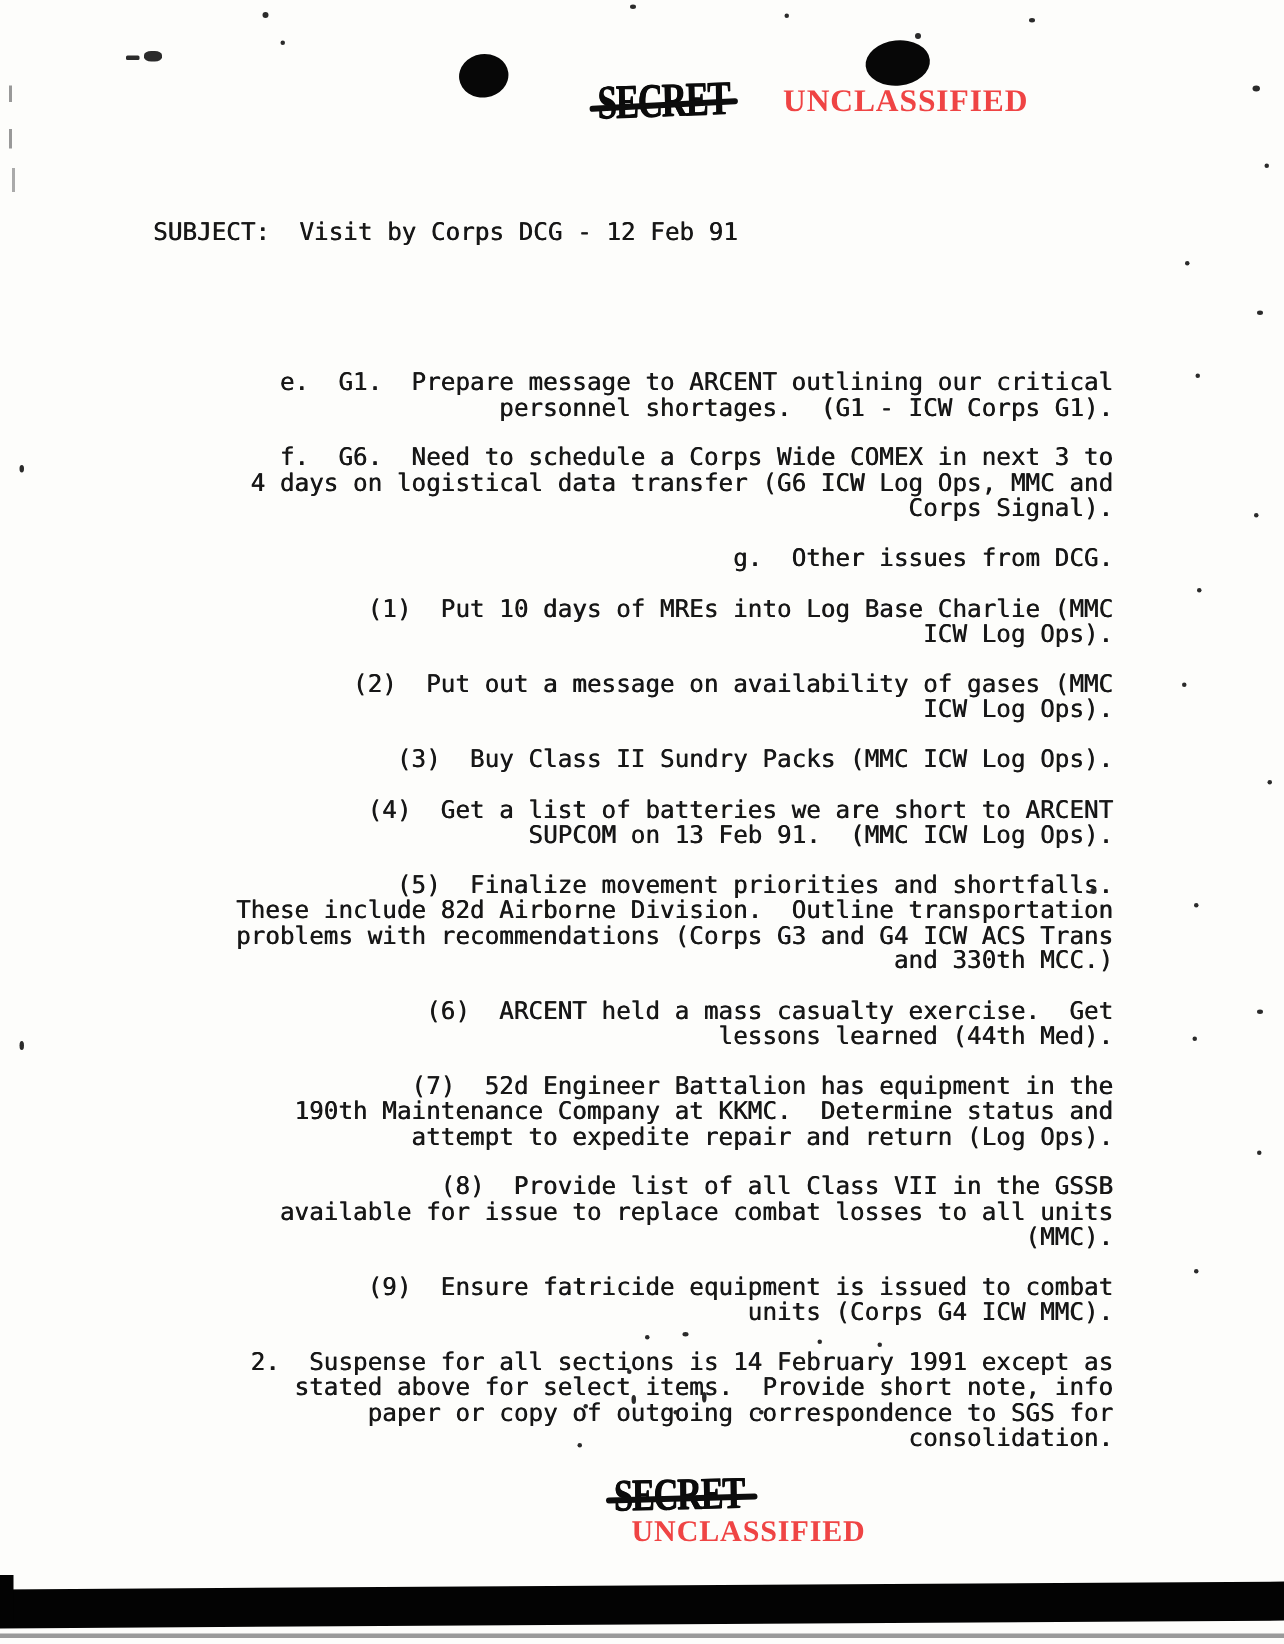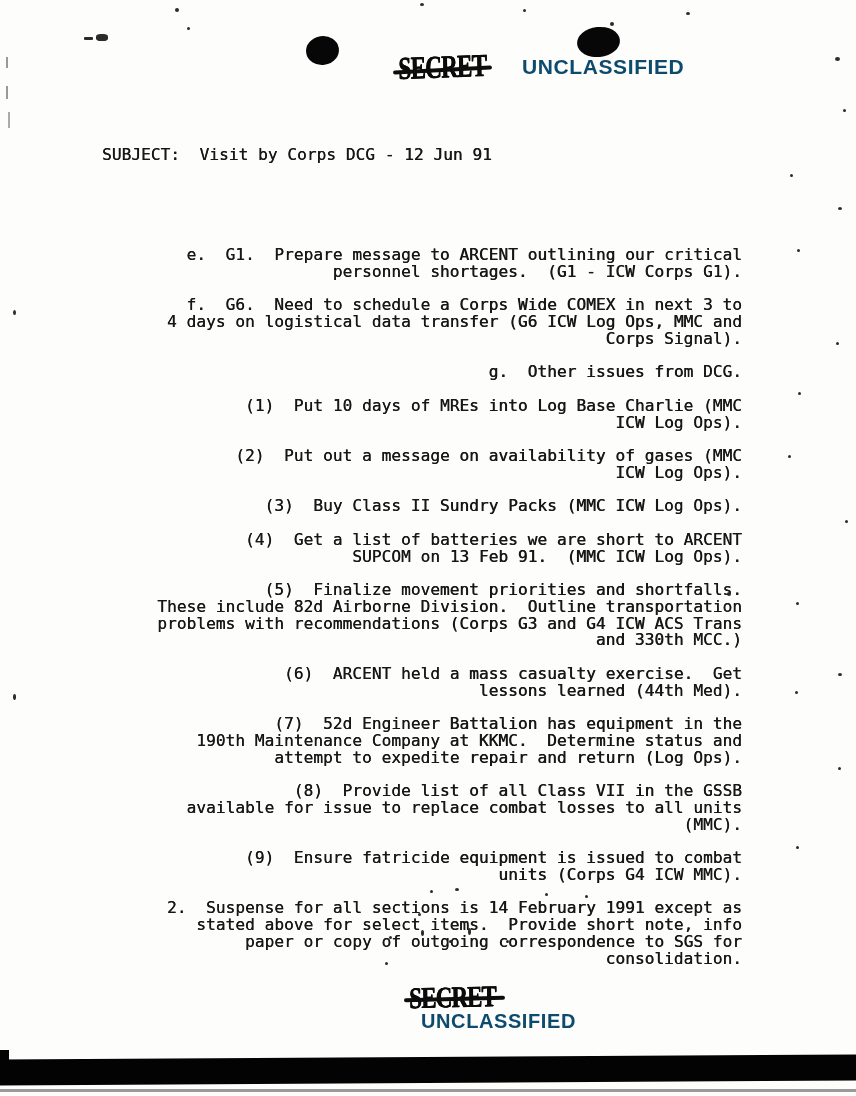--- a/index.html
+++ b/index.html
@@ -23,21 +23,21 @@
     font-family:"Liberation Serif",serif;
     font-weight:900;
     color:#0b0b0b;
     white-space:nowrap;
     transform-origin:left top;
     text-shadow:0.6px 0 0 #0b0b0b, 0 0.4px 0 #0b0b0b;
   }
   .stamp-secret-top{left:398px;top:50px;font-size:32px;letter-spacing:-1px;transform:scaleX(0.72) rotate(-1.5deg);}
   .strike{position:absolute;background:#0d0d0d;border-radius:2px;}
   .strike-top{left:393px;top:68px;width:99px;height:4px;transform:rotate(-3deg);}
-  .unclass{position:absolute;font-family:Liberation Sans, sans-serif;font-weight:bold;color:#0c4a6e;white-space:nowrap;}
+  .unclass{position:absolute;font-family:Liberation Serif, serif;font-weight:bold;color:#ef4444;white-space:nowrap;}
   .unclass-top{left:522px;top:55px;font-size:21px;letter-spacing:0.6px;}
   .stamp-secret-bottom{left:409px;top:981px;font-size:30px;letter-spacing:-1px;transform:scaleX(0.76) rotate(-1deg);}
   .strike-bottom{left:404px;top:997px;width:101px;height:4px;transform:rotate(-1.5deg);}
   .unclass-bottom{left:421px;top:1010px;font-size:20px;letter-spacing:0.6px;}
 
   
   .memo{
     position:absolute;
     left:102px;top:113px;
     width:640px;
@@ -70,21 +70,21 @@
 <div class="page">
 
   <div class="hole left"></div>
   <div class="hole right"></div>
 
   <div class="stamp stamp-secret-top">SECRET</div>
   <div class="strike strike-top"></div>
   <div class="unclass unclass-top">UNCLASSIFIED</div>
 
   <div class="memo">
-    <div class="line">SUBJECT:  Visit by Corps DCG - 12 Jun 91</div>
+    <div class="line">SUBJECT:  Visit by Corps DCG - 12 Feb 91</div>
     <div class="blank"></div>
     <pre>    e.  G1.  Prepare message to ARCENT outlining our critical
 personnel shortages.  (G1 - ICW Corps G1).
 
     f.  G6.  Need to schedule a Corps Wide COMEX in next 3 to
 4 days on logistical data transfer (G6 ICW Log Ops, MMC and
 Corps Signal).
 
     g.  Other issues from DCG.
 

